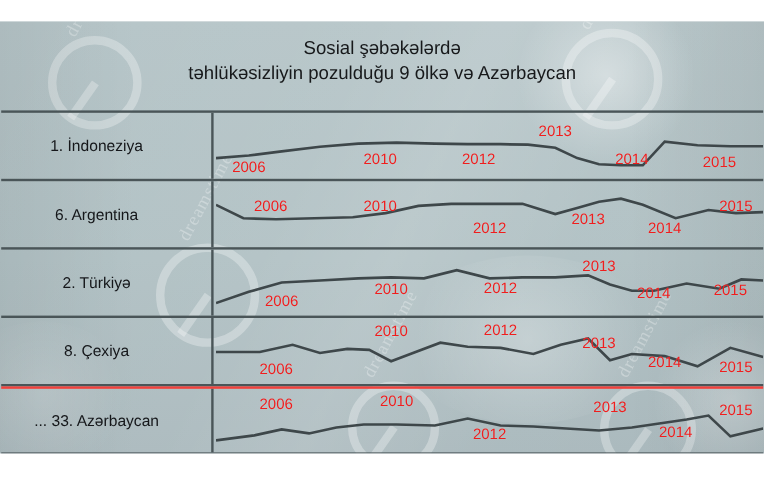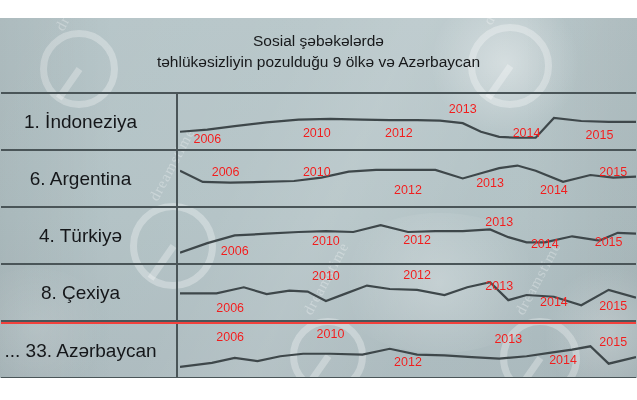--- a/index.html
+++ b/index.html
@@ -124,21 +124,21 @@
     left: 0;
     top: 0;
     width: 177px;
     height: 100%;
     display: flex;
     align-items: center;
     justify-content: center;
     box-sizing: border-box;
     padding-right: 16px;
     color: #15171a;
-    font-size: 19px;
+    font-size: 13px;
     border-right: 2px solid #4a5558;
   }
 
   .rowchart {
     position: absolute;
     left: 179px;
     top: 0;
     right: 0;
     height: 100%;
   }
@@ -247,21 +247,21 @@
             </svg>
             <span class="yearlabel" style="left: 10%; top: 38%;">2006</span>
             <span class="yearlabel" style="left: 30%; top: 38%;">2010</span>
             <span class="yearlabel" style="left: 50%; top: 70%;">2012</span>
             <span class="yearlabel" style="left: 68%; top: 58%;">2013</span>
             <span class="yearlabel" style="left: 82%; top: 70%;">2014</span>
             <span class="yearlabel" style="left: 95%; top: 38%;">2015</span>
           </div>
         </div>
         <div class="row">
-          <div class="rowlabel">4. Türkiyə</div>
+          <div class="rowlabel">2. Türkiyə</div>
           <div class="rowchart">
             <svg viewBox="0 0 100 100" preserveAspectRatio="none">
               <polyline class="spark" points="0.00,81.08 6.00,63.92 12.00,49.88 19.00,46.76 26.00,43.64 32.00,42.08 38.00,43.64 44.00,31.16 50.00,43.64 56.00,42.08 62.00,42.08 68.00,38.96 72.00,53.00 76.00,62.36 80.00,62.36 86.00,51.44 92.00,59.24 96.00,45.20 100.00,46.76" vector-effect="non-scaling-stroke"></polyline>
             </svg>
             <span class="yearlabel" style="left: 12%; top: 78%;">2006</span>
             <span class="yearlabel" style="left: 32%; top: 60%;">2010</span>
             <span class="yearlabel" style="left: 52%; top: 58%;">2012</span>
             <span class="yearlabel" style="left: 70%; top: 26%;">2013</span>
             <span class="yearlabel" style="left: 80%; top: 66%;">2014</span>
             <span class="yearlabel" style="left: 94%; top: 62%;">2015</span>

